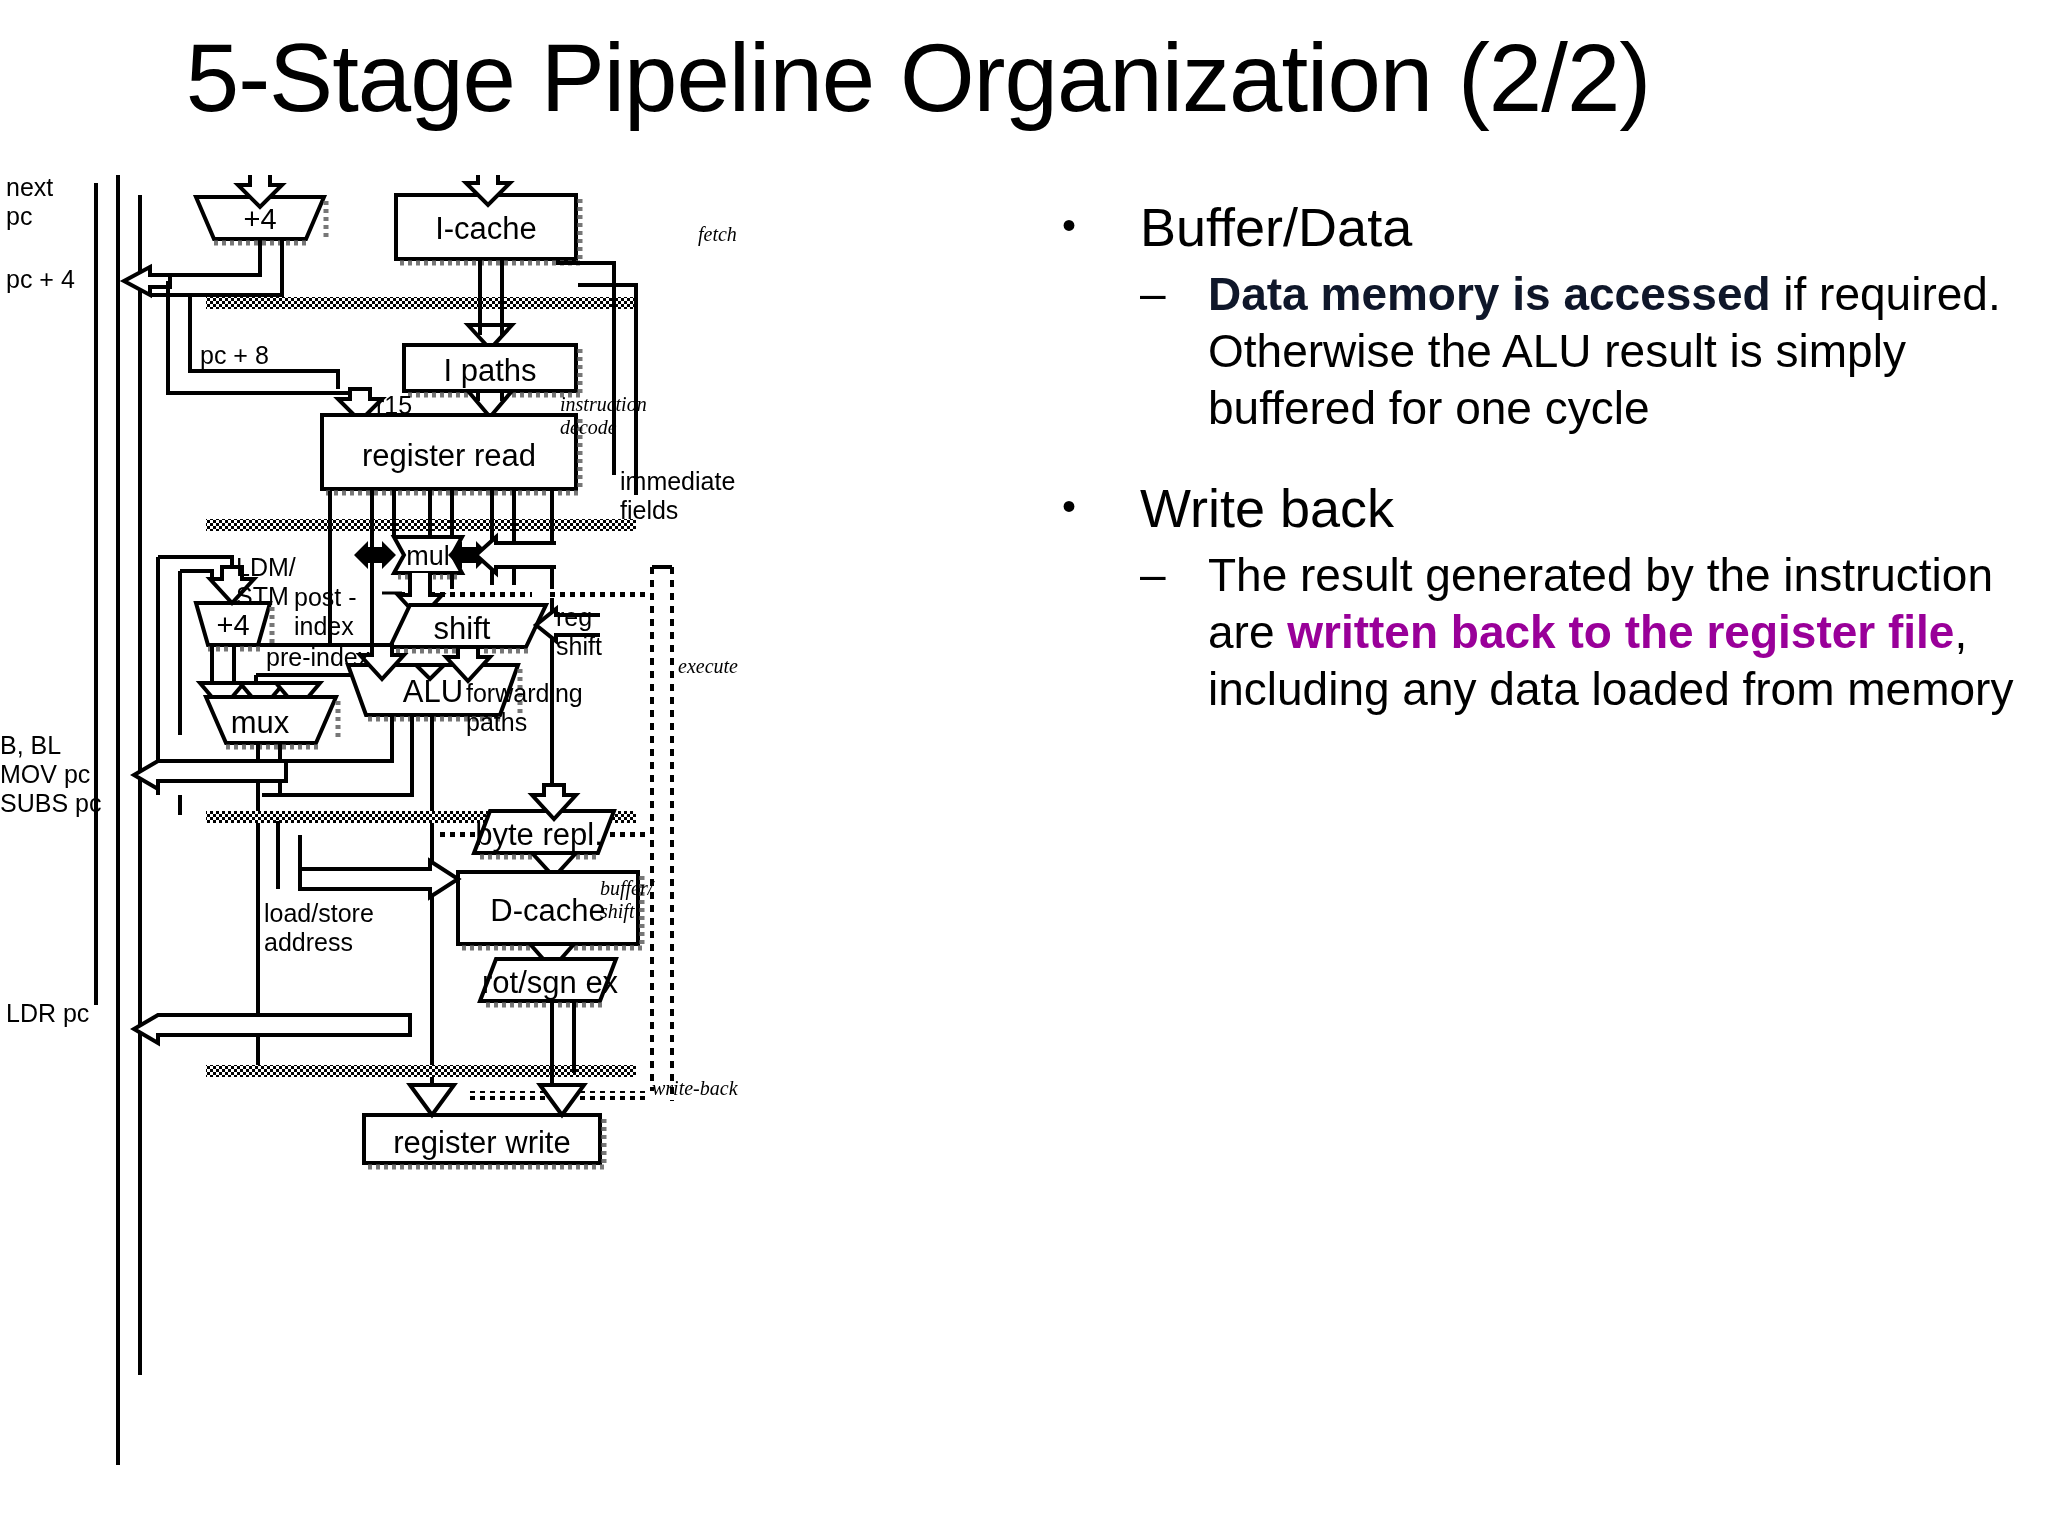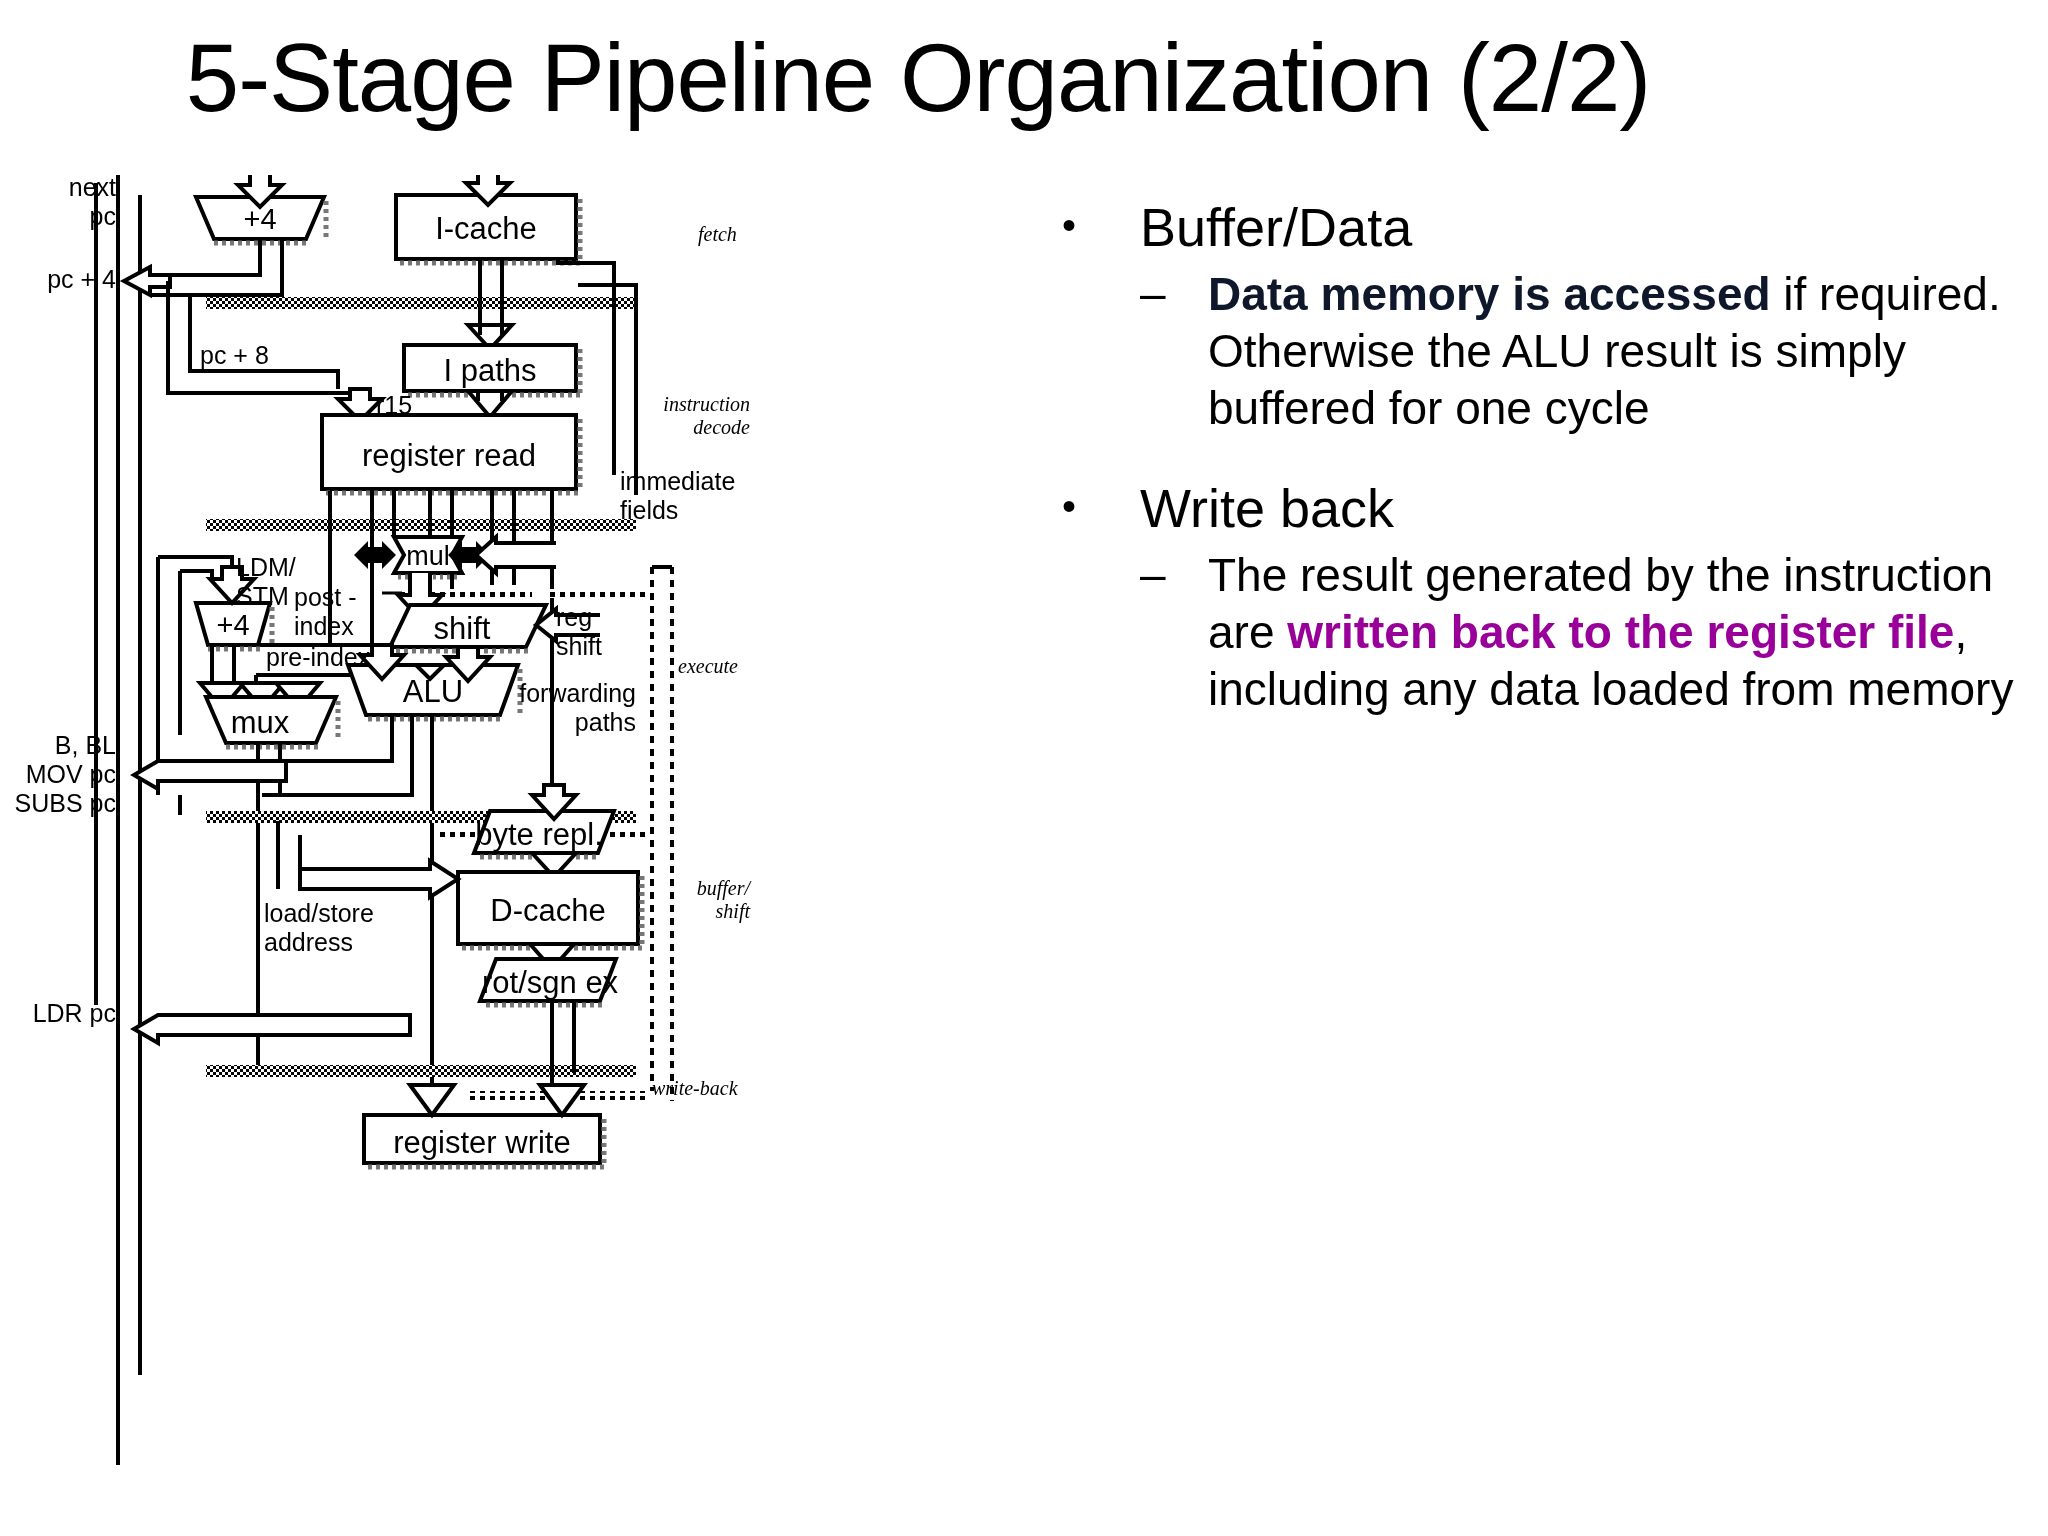--- a/index.html
+++ b/index.html
@@ -83,21 +83,21 @@
   #diagram svg { display: block; }
 
   .dlabel {
     position: absolute;
     font-family: "Liberation Sans", sans-serif;
     font-size: 25px;
     line-height: 1.16;
     color: #000;
     white-space: pre;
   }
-  .dlabel.right  { text-align: right; }
+  .dlabel.right  { text-align: left; }
   .dlabel.ital {
     font-family: "Liberation Serif", serif;
     font-style: italic;
     font-size: 20px;
   }
   .dbox-label {
     position: absolute;
     font-size: 31px;
     text-align: center;
     white-space: nowrap;

